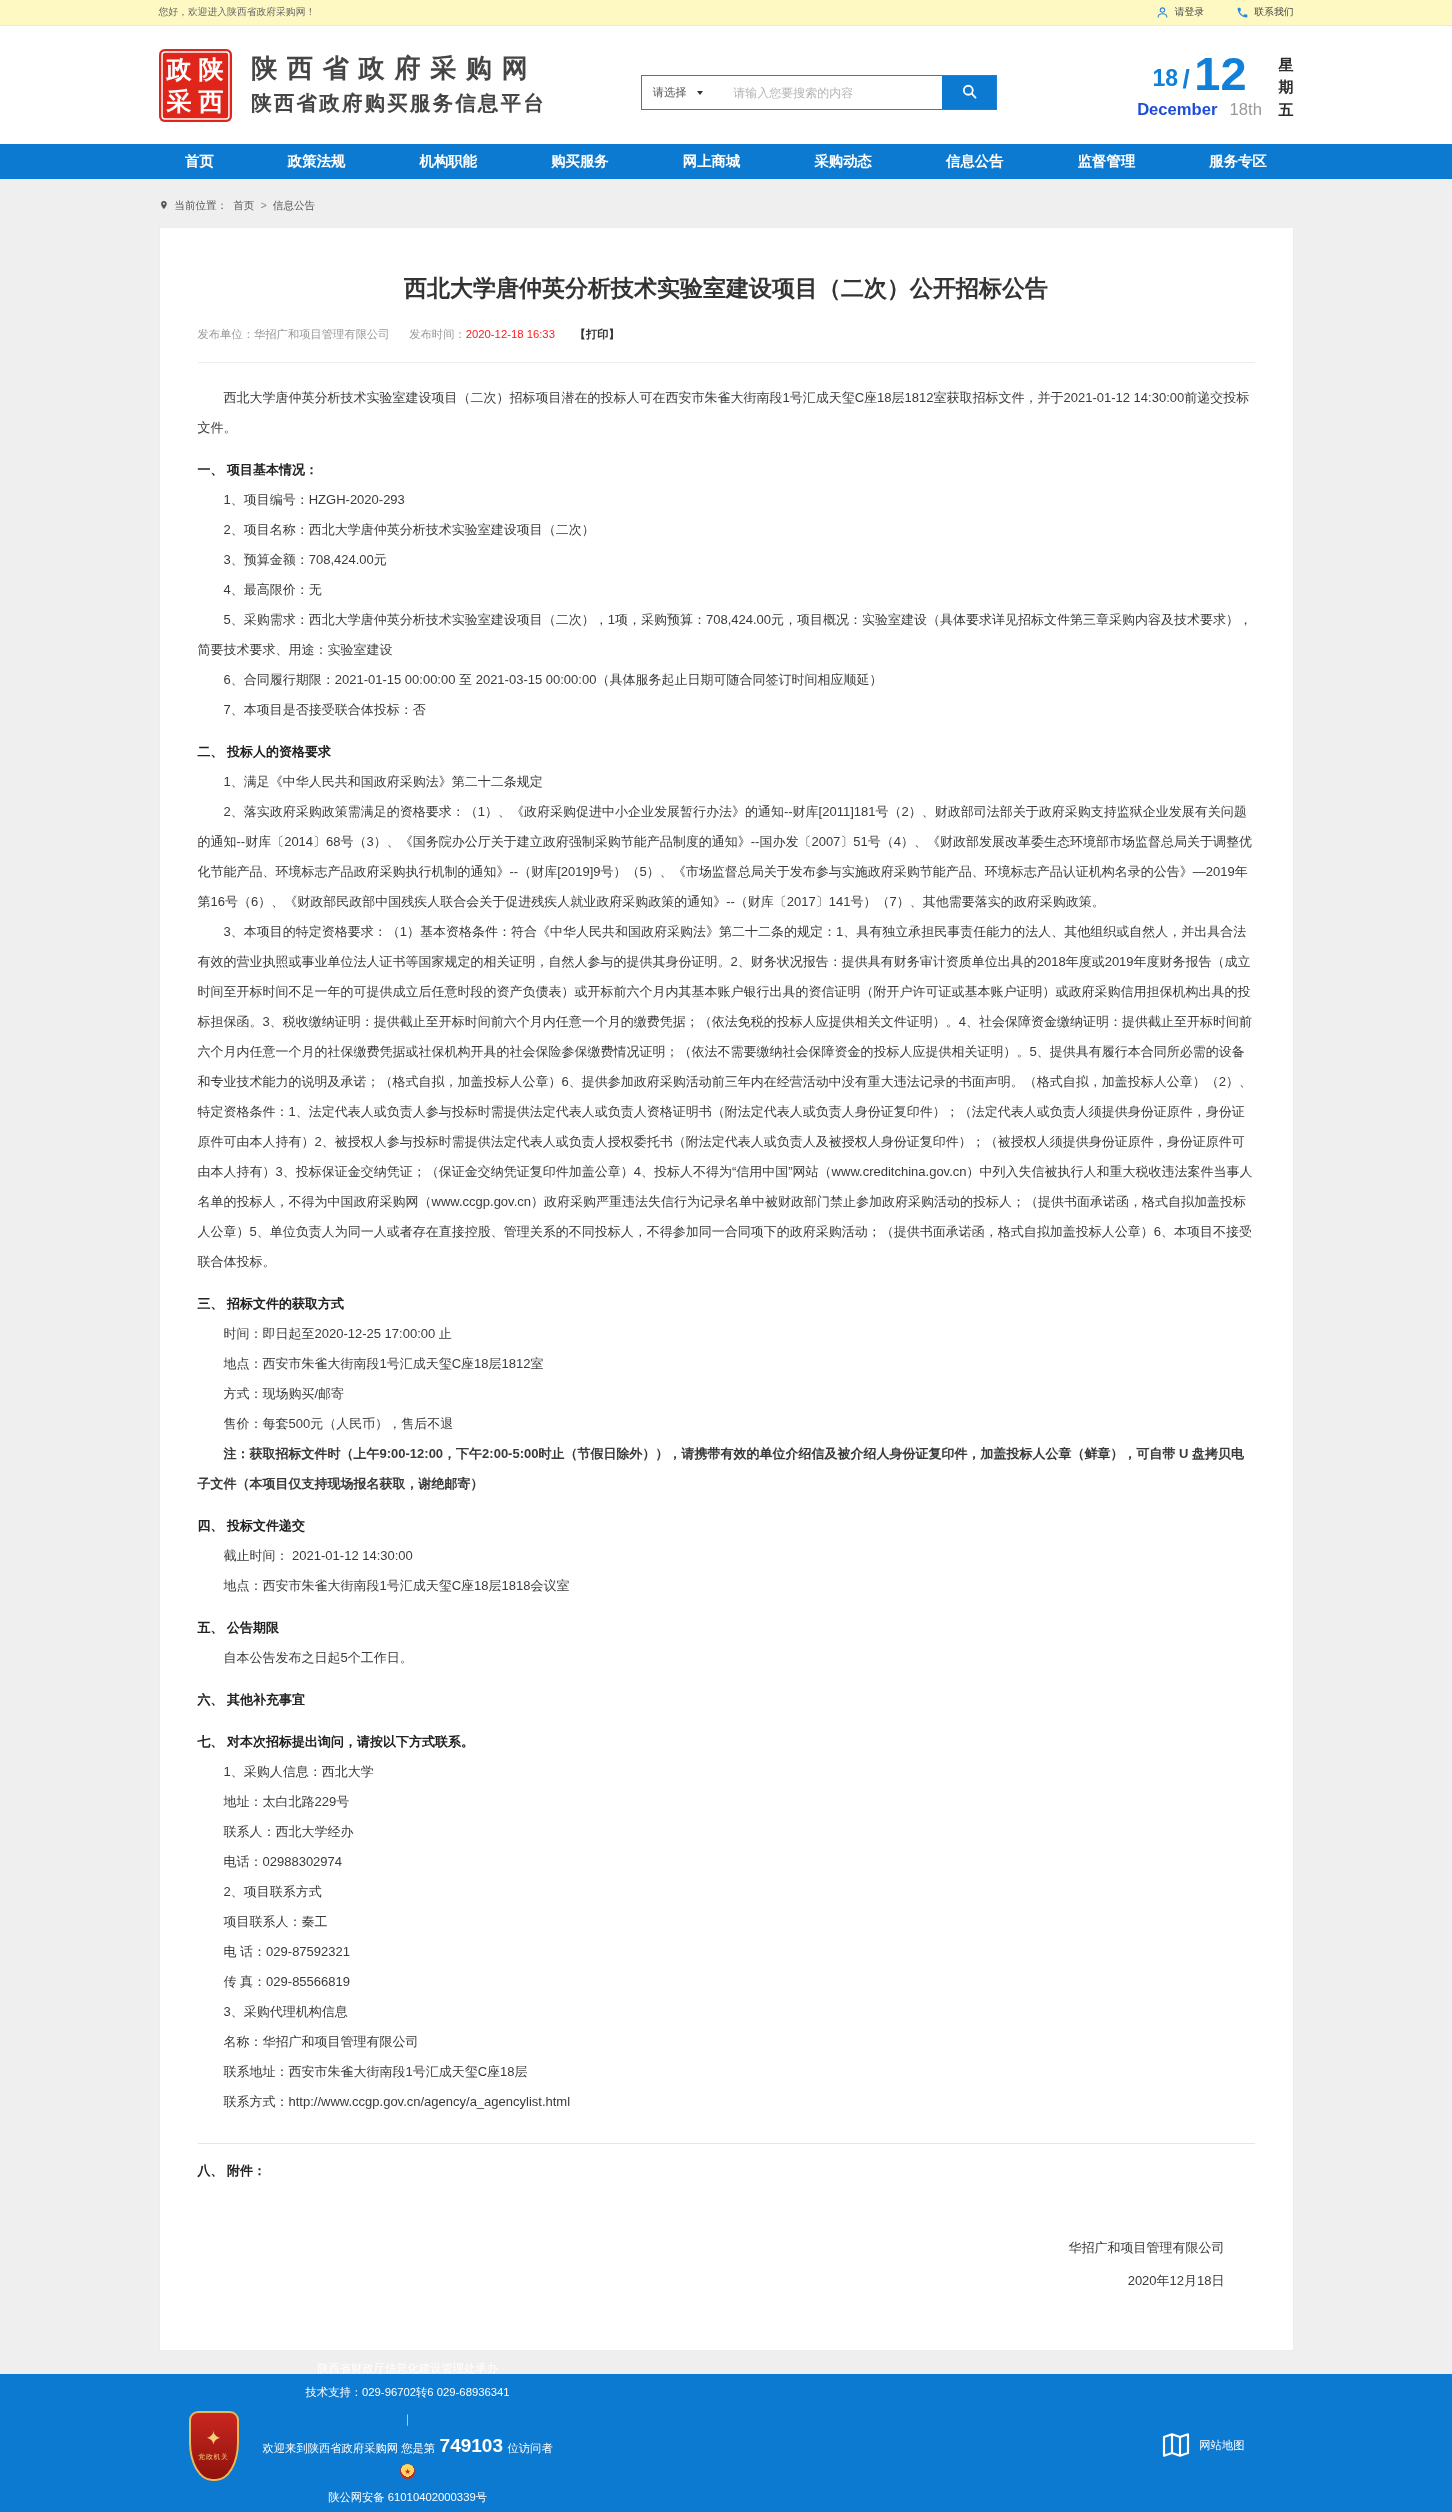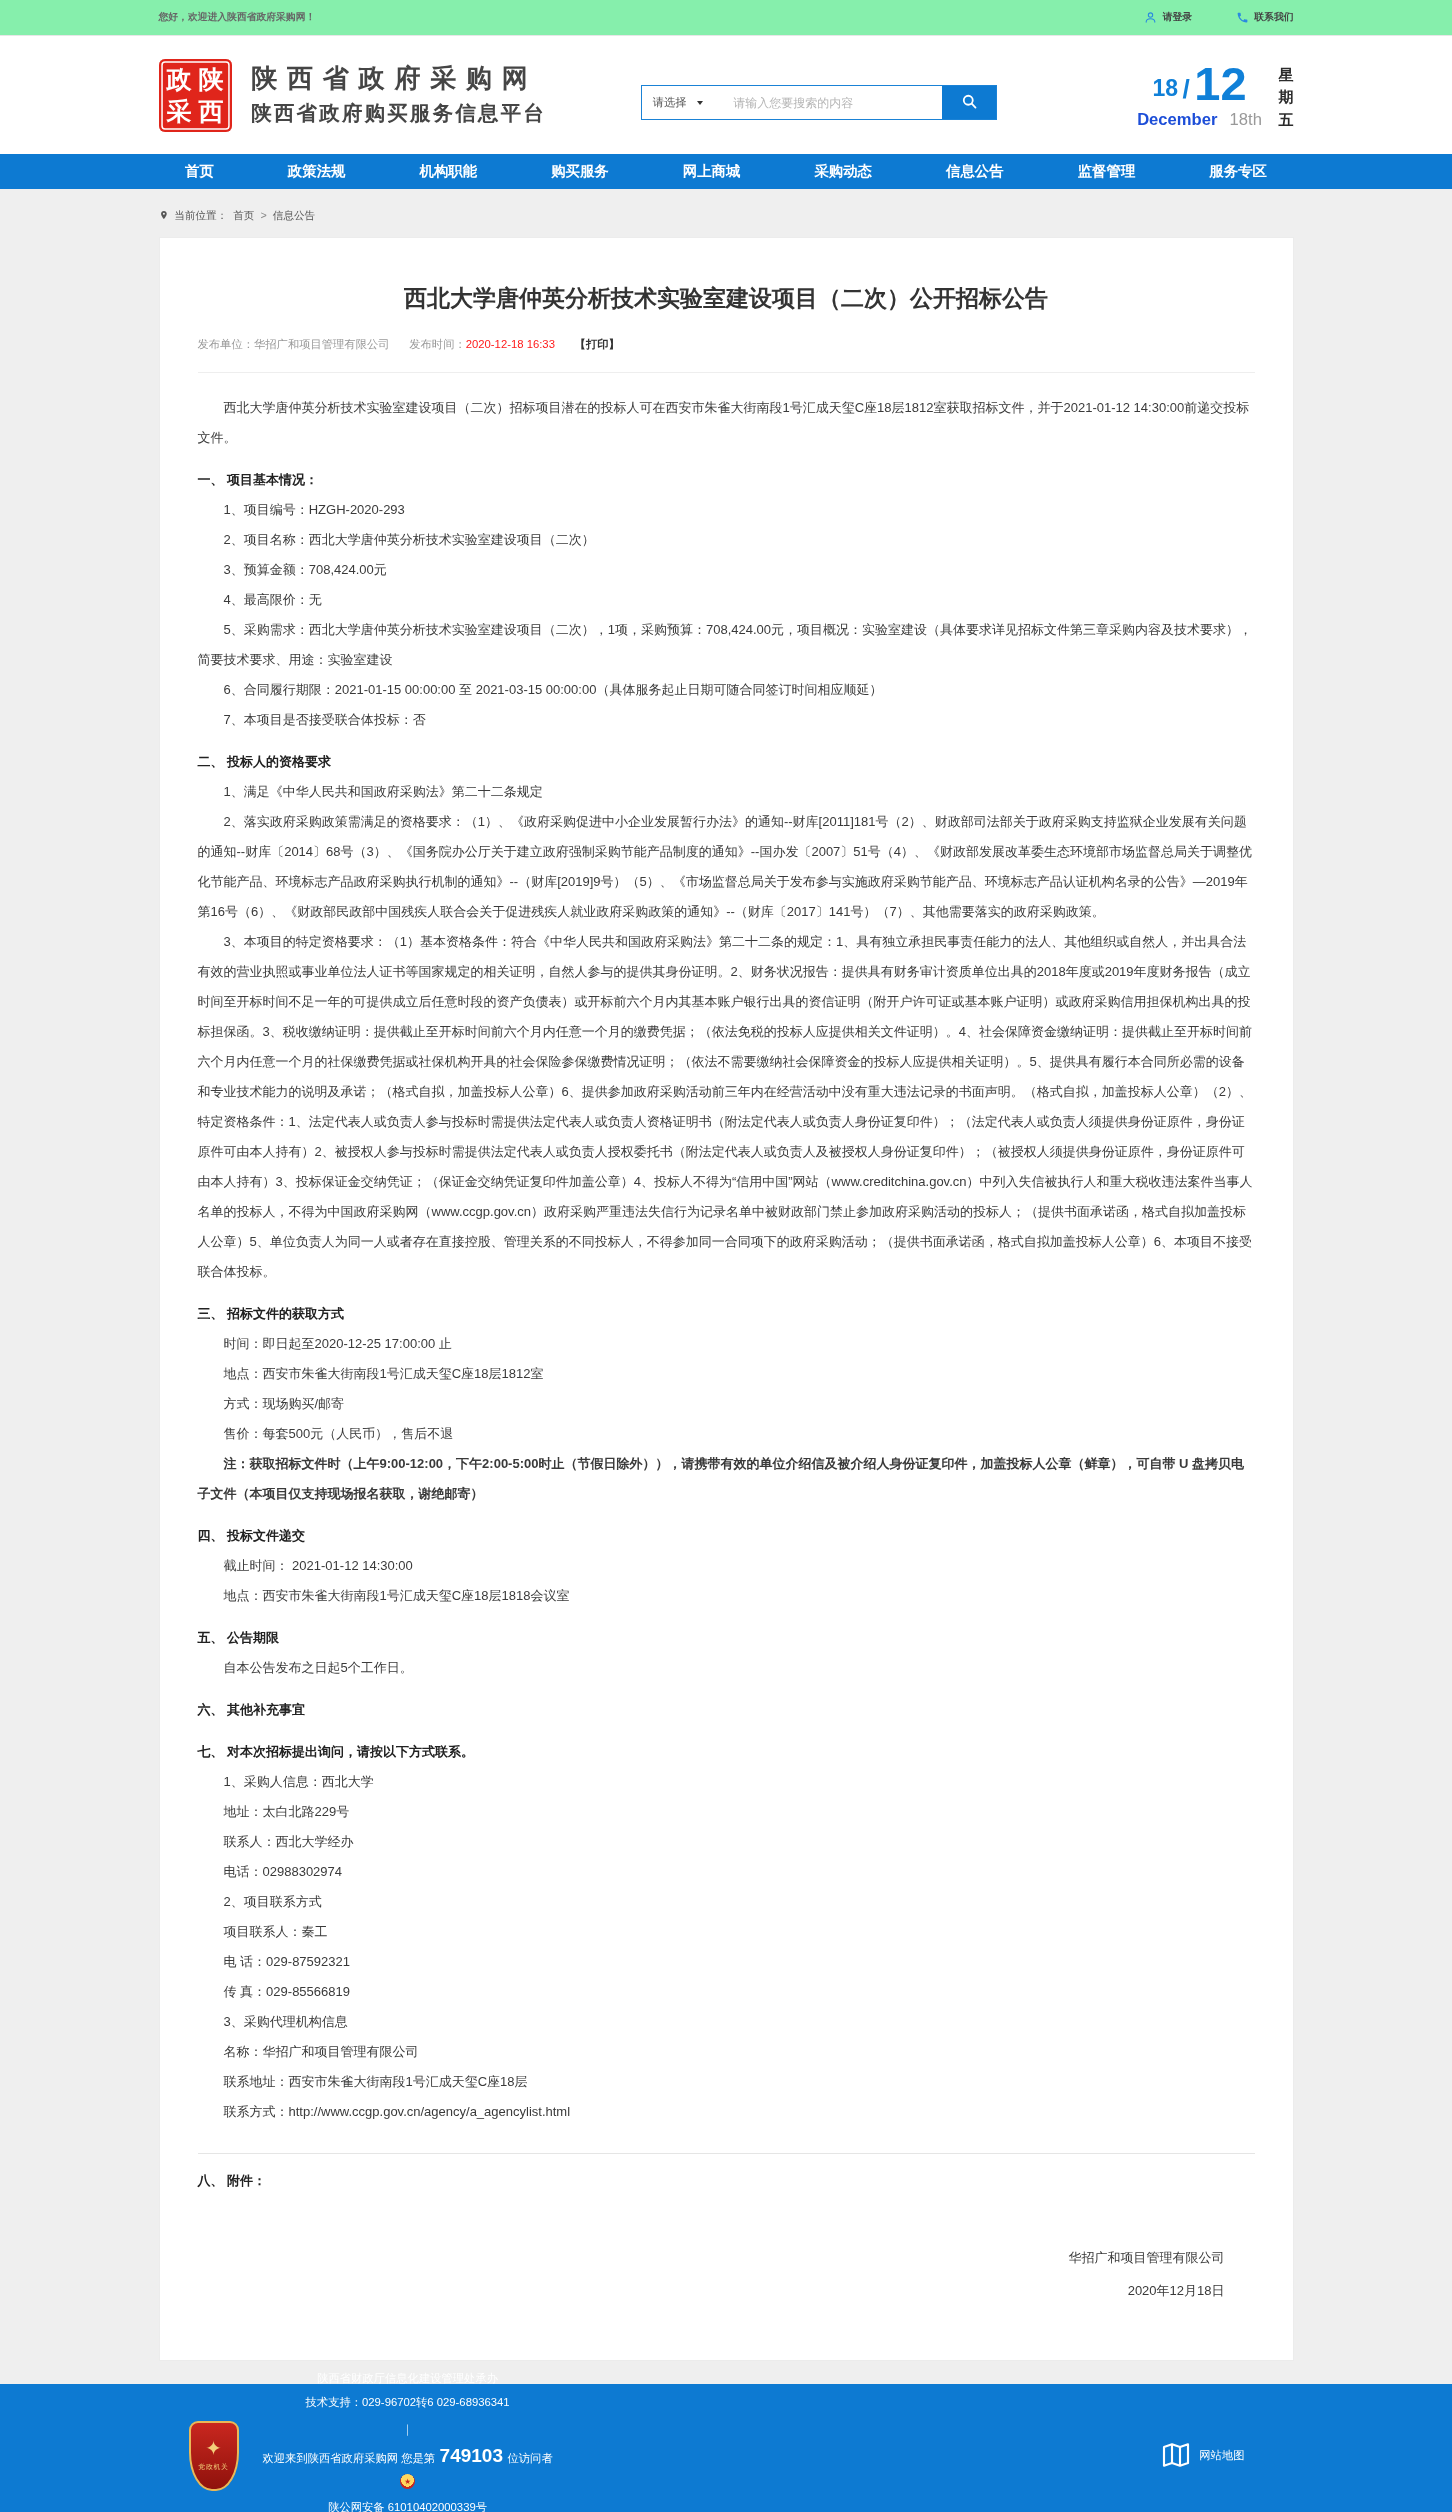--- a/index.html
+++ b/index.html
@@ -13,24 +13,24 @@
   html,body{margin:0;padding:0;}
   body{
     width:1452px;
     background:var(--page-bg);
     font-family:"Liberation Sans","DejaVu Sans",sans-serif;
     color:var(--text);
   }
   .container{width:1135px;margin:0 auto;}
 
   
-  .topbar{height:36px;background:#86efac;border-bottom:0.8px solid #e7e7e7;font-weight:bold;}
+  .topbar{height:26px;background:#fef9c3;border-bottom:0.8px solid #e7e7e7;}
   .topbar .container{height:100%;display:flex;align-items:center;}
   .topbar-welcome{font-size:9.8px;color:#666;}
-  .topbar-right{margin-left:auto;display:flex;align-items:center;gap:44px;}
+  .topbar-right{margin-left:auto;display:flex;align-items:center;gap:32px;}
   .topbar-link{display:flex;align-items:center;gap:5.3px;font-size:9.8px;color:#444;cursor:pointer;}
   .topbar-link svg{display:block;}
 
   
   .header{background:#ffffff;height:118px;}
   .header .container{display:flex;align-items:center;height:100%;}
   .logo-box{
     width:73px;height:73px;background:var(--red);border-radius:6px;
     display:grid;grid-template-columns:1fr 1fr;grid-template-rows:1fr 1fr;
     box-shadow:inset 0 0 0 2.3px var(--red), inset 0 0 0 3.8px #ffffff;

